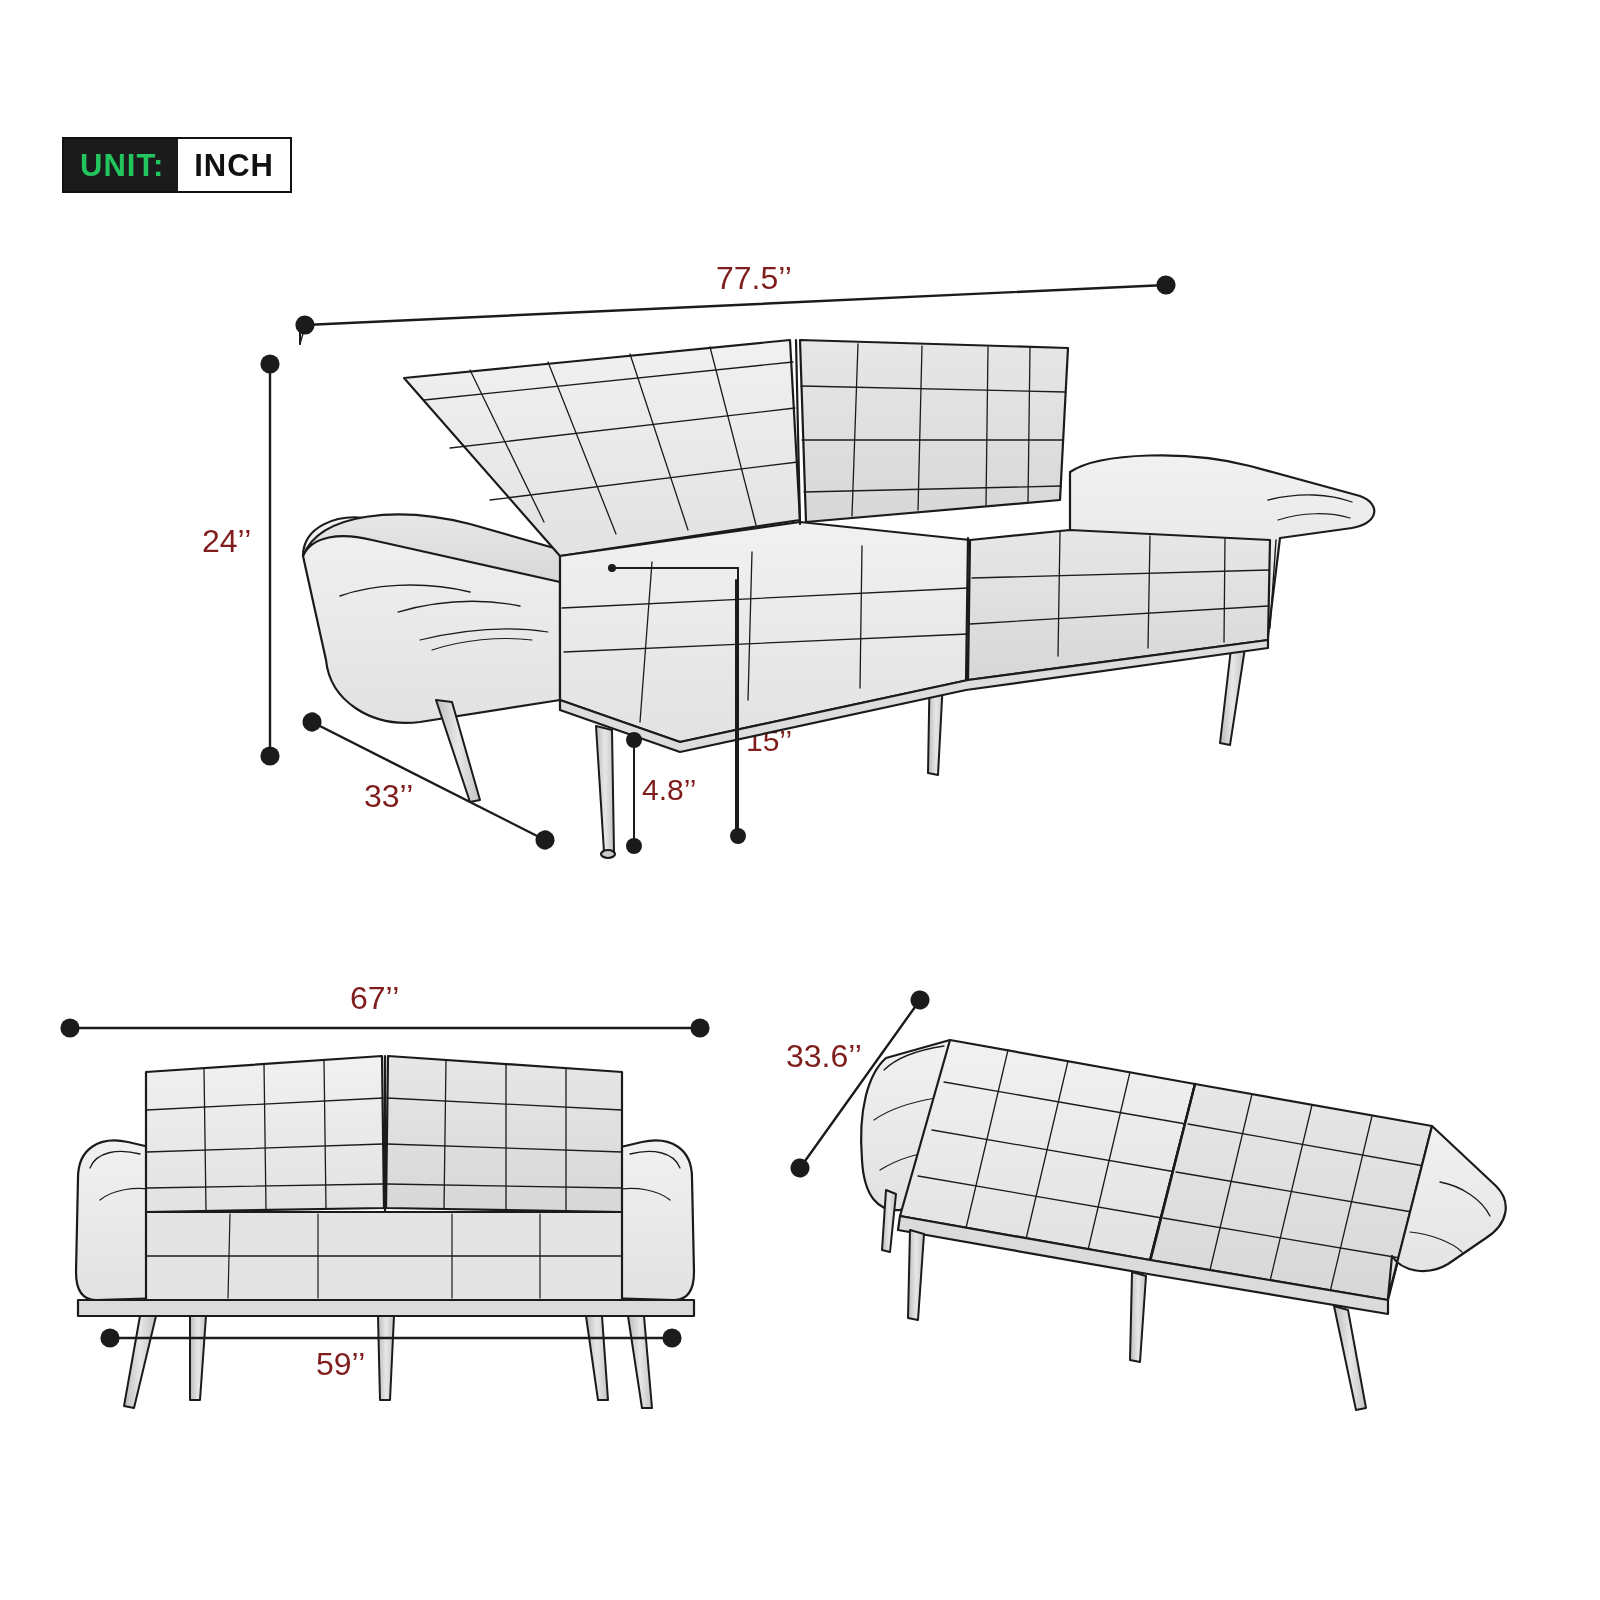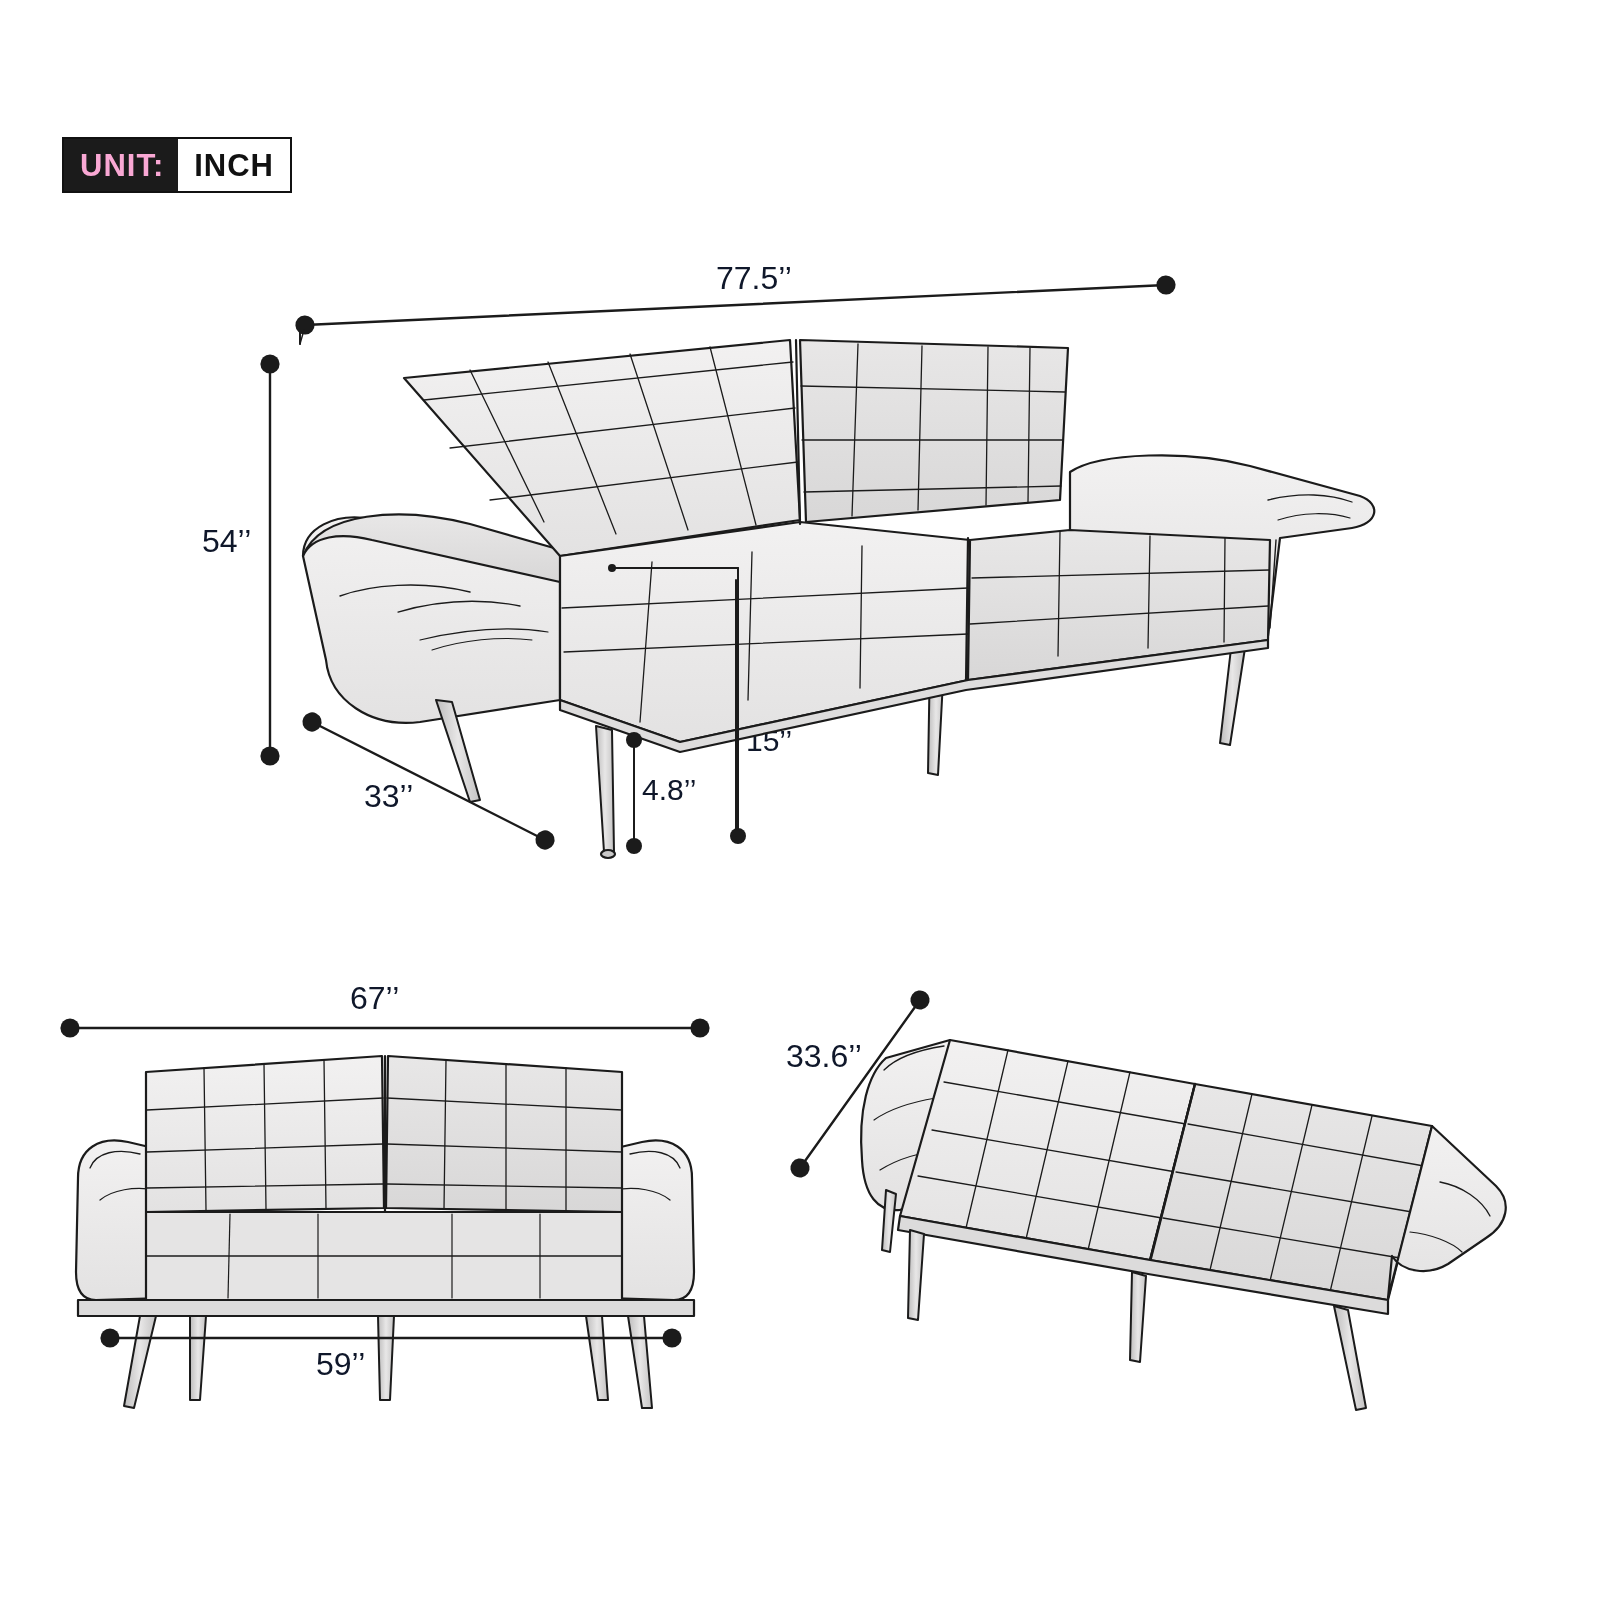--- a/index.html
+++ b/index.html
@@ -28,21 +28,21 @@
     left: 62px;
     top: 137px;
     display: flex;
     align-items: stretch;
     height: 56px;
     border: 2px solid #111;
     box-sizing: border-box;
   }
   .unit-badge .unit-label {
     background: #1b1b1b;
-    color: #f9a8d4;
+    color: #22c55e;
     font-size: 31px;
     font-weight: bold;
     letter-spacing: 1px;
     padding: 0 14px 0 16px;
     display: flex;
     align-items: center;
     line-height: 1;
   }
   .unit-badge .unit-value {
     background: #ffffff;
@@ -54,21 +54,21 @@
     display: flex;
     align-items: center;
     line-height: 1;
   }
 
   
   .dim {
     position: absolute;
     font-size: 30px;
     font-weight: normal;
-    color: #0f172a;
+    color: #7f1d1d;
     white-space: nowrap;
     background: #fff;
     padding: 0 4px;
     line-height: 1;
   }
   .dim.big { font-size: 32px; }
 
   svg.layer {
     position: absolute;
     left: 0;
@@ -82,21 +82,21 @@
 <body>
 
 <div id="stage">
 
   <div class="unit-badge">
     <div class="unit-label">UNIT:</div>
     <div class="unit-value">INCH</div>
   </div>
 
   <div class="dim big" style="left:712px; top:262px;">77.5’’</div>
-  <div class="dim big" style="left:198px; top:525px;">54’’</div>
+  <div class="dim big" style="left:198px; top:525px;">24’’</div>
   <div class="dim big" style="left:360px; top:780px;text-align:center;">33’’</div>
   <div class="dim" style="left:676px; top:550px;">20’’</div>
   <div class="dim" style="left:742px; top:726px;">15’’</div>
   <div class="dim" style="left:638px; top:775px;">4.8’’</div>
 
   <div class="dim big" style="left:346px; top:982px;">67’’</div>
   <div class="dim big" style="left:312px; top:1338px;margin-top:10px;">59’’</div>
 
   <div class="dim big" style="left:782px; top:1040px;">33.6’’</div>
 

